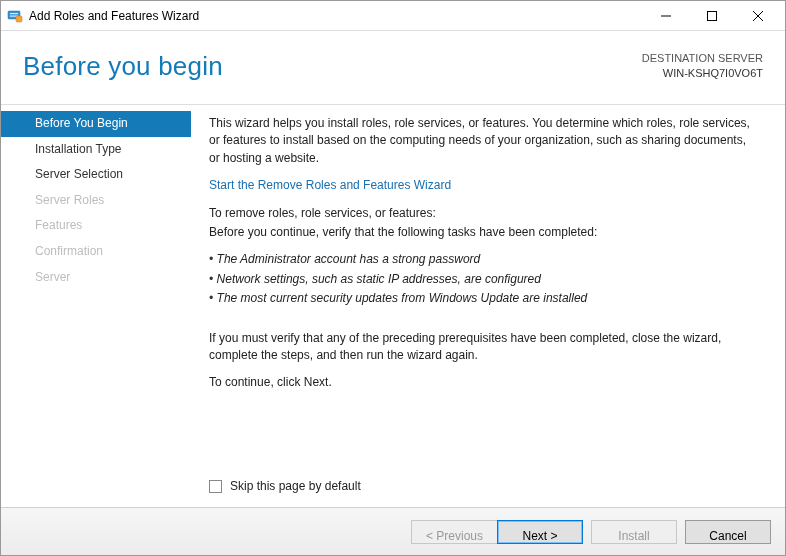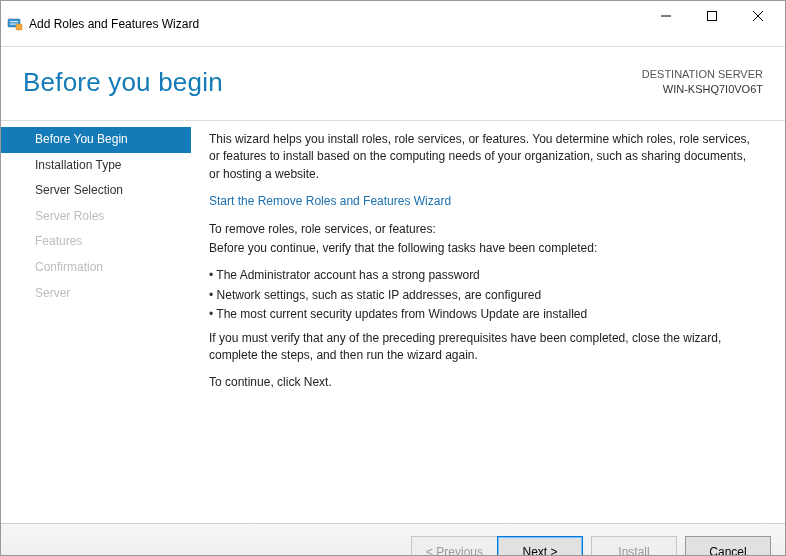--- a/index.html
+++ b/index.html
@@ -7,21 +7,21 @@
       font-family: "Segoe UI", Tahoma, sans-serif;
       font-size: 12px;
       background: #fff;
       width: 786px;
       height: 556px;
       overflow: hidden;
       border: 1px solid #999;
       position: relative;
     }
     .titlebar {
-      height: 46px;
+      height: 30px;
       display: flex;
       align-items: center;
       padding: 0 4px 0 6px;
       border-bottom: 1px solid #ddd;
       background: #fff;
     }
     .titlebar .app-icon {
       width: 16px;
       height: 16px;
       margin-right: 6px;
@@ -92,21 +92,21 @@
       padding: 10px 26px 8px 18px;
       color: #222;
       font-size: 12px;
       line-height: 1.45;
       position: relative;
       display: flex;
       flex-direction: column;
     }
     .content p { margin-bottom: 10px; }
     .content .link { color: #1a6fb0; cursor: pointer; }
-    .content ul { list-style: none; margin-bottom: 6px; }
+    .content ul { list-style: none; margin-bottom: 22px; font-style: italic; }
     .content ul li::before { content: "• "; color: #333; }
     .content ul li { margin-bottom: 2px; }
     .content-main { flex: 1; }
     .skip-row { display: flex; align-items: center; gap: 8px; padding-bottom: 4px; }
     .checkbox {
       width: 13px; height: 13px; border: 1px solid #888; background: #fff; display: inline-block;
     }
 
     .footer {
       height: 48px;
@@ -201,20 +201,24 @@
       <p style="margin-bottom:2px;">To remove roles, role services, or features:</p>
       <p>Before you continue, verify that the following tasks have been completed:</p>
       <ul>
         <li>The Administrator account has a strong password</li>
         <li>Network settings, such as static IP addresses, are configured</li>
         <li>The most current security updates from Windows Update are installed</li>
       </ul>
       <p>If you must verify that any of the preceding prerequisites have been completed, close the wizard, complete the steps, and then run the wizard again.</p>
       <p>To continue, click Next.</p>
     </div>
+    <div class="skip-row">
+      <span class="checkbox"></span>
+      <span>Skip this page by default</span>
+    </div>
   </div>
 </div>
 
 <div class="footer">
   <div class="btn-group">
     <button class="btn" disabled="">&lt; Previous</button>
     <button class="btn default">Next &gt;</button>
   </div>
   <button class="btn" disabled="">Install</button>
   <button class="btn">Cancel</button>

